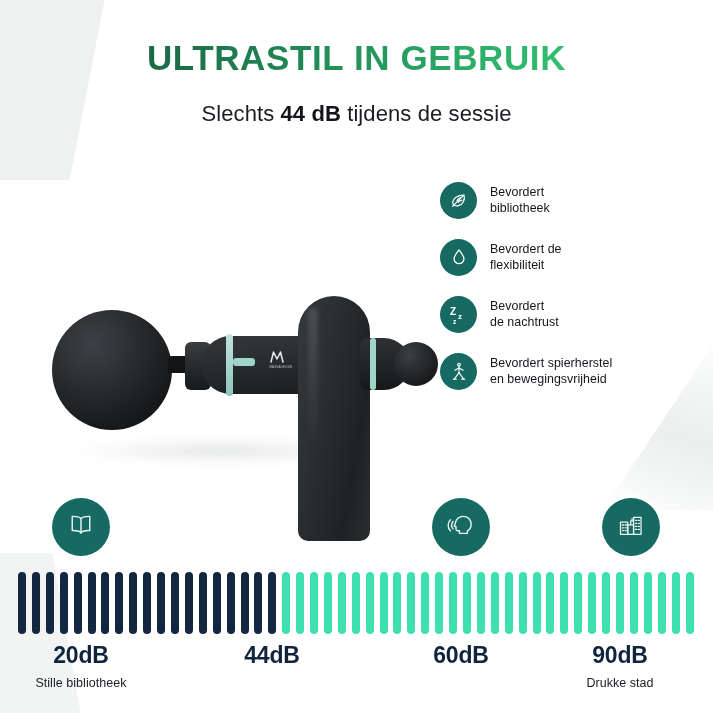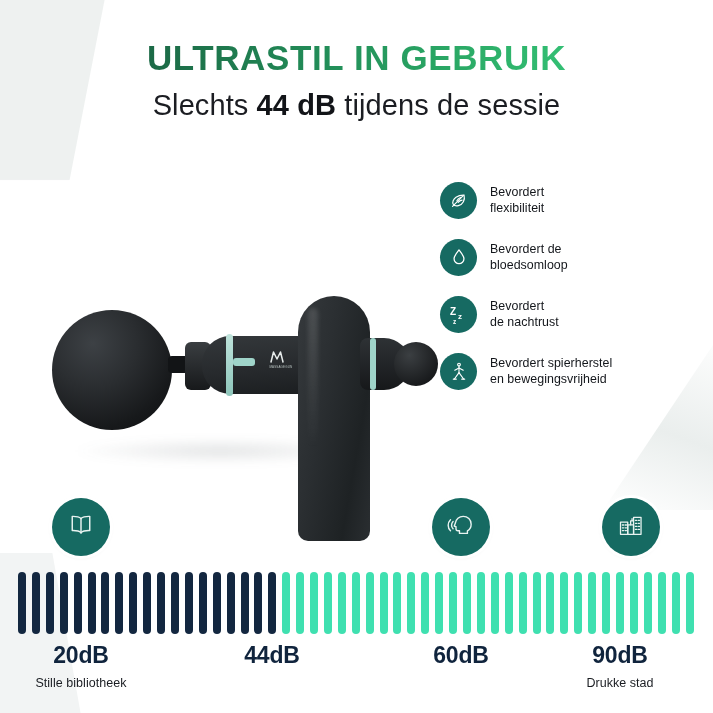--- a/index.html
+++ b/index.html
@@ -37,22 +37,22 @@
     font-weight:bold;
     letter-spacing:0.6px;
     background:linear-gradient(90deg,#14533c 0%, #1c6b47 22%, #23915a 48%, #2fb56c 72%, #3ed98a 100%);
     -webkit-background-clip:text;
     background-clip:text;
     color:transparent;
     -webkit-text-fill-color:transparent;
     line-height:1.05;
   }
   #subtitle {
-    margin-top:12px;
-    font-size:29px;
+    margin-top:24px;
+    font-size:22px;
     color:#1b1d22;
     font-weight:normal;
     letter-spacing:0.1px;
   }
   #subtitle b { font-weight:bold; color:#121418; }
 
   
   #features {
     position:absolute; left:440px; top:172px; width:268px; z-index:3;
   }
@@ -178,33 +178,33 @@
   <div class="feature">
     <span class="feat-icon">
       <svg width="22" height="22" viewBox="0 0 24 24" fill="none" stroke="#ffffff" stroke-width="1.3" stroke-linecap="round">
         <path d="M17.5 5.5c1.4 5.2-1.2 10.3-6.2 11.6-2.4.6-4.6-.1-5.6-1.6-1.3-2 .1-5.6 3-7.6 2.6-1.8 6.1-2.5 8.8-2.4z"></path>
         <path d="M16.6 6.2 5 17.9"></path>
         <path d="M13.6 8.1c-1.9.8-3.2 2-3.9 3.6M15.4 11.1c-1.8.3-3.3 1.1-4.3 2.3"></path>
       </svg>
     </span>
     <span class="feat-text">
       <span>Bevordert</span><br>
-      <span>flexibiliteit</span>
+      <span>bibliotheek</span>
     </span>
   </div>
 
   <div class="feature">
     <span class="feat-icon">
       <svg width="22" height="22" viewBox="0 0 24 24" fill="none" stroke="#ffffff" stroke-width="1.4" stroke-linejoin="round">
         <path d="M12 3.2c3 3.8 5.4 6.7 5.4 9.6A5.4 5.4 0 0 1 12 18.2a5.4 5.4 0 0 1-5.4-5.4C6.6 9.9 9 7 12 3.2z"></path>
       </svg>
     </span>
     <span class="feat-text">
       <span>Bevordert de</span><br>
-      <span>bloedsomloop</span>
+      <span>flexibiliteit</span>
     </span>
   </div>
 
   <div class="feature">
     <span class="feat-icon">
       <svg width="24" height="24" viewBox="0 0 24 24">
         <text x="3" y="12" font-family="Liberation Sans, sans-serif" font-size="10" font-weight="bold" fill="#ffffff">Z</text>
         <text x="11" y="16" font-family="Liberation Sans, sans-serif" font-size="8" font-weight="bold" fill="#ffffff">z</text>
         <text x="6" y="21" font-family="Liberation Sans, sans-serif" font-size="6.5" font-weight="bold" fill="#ffffff">z</text>
       </svg>

